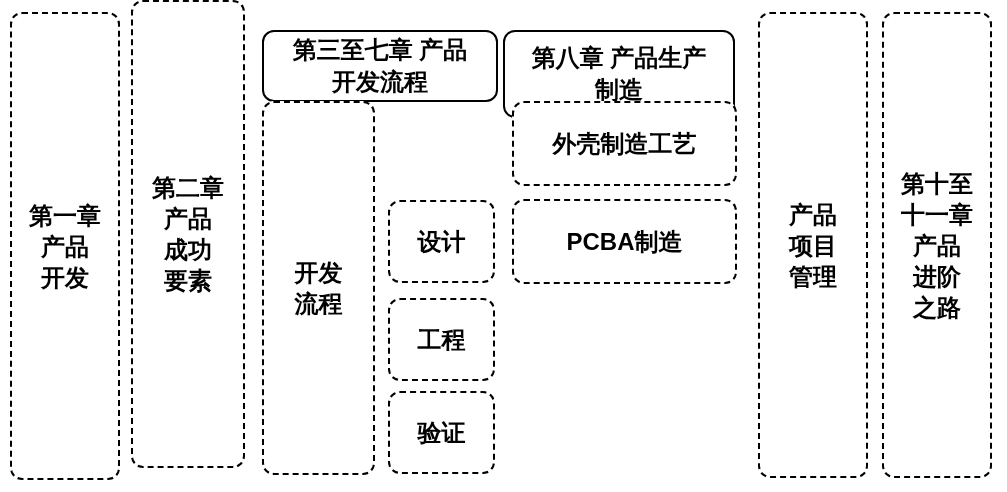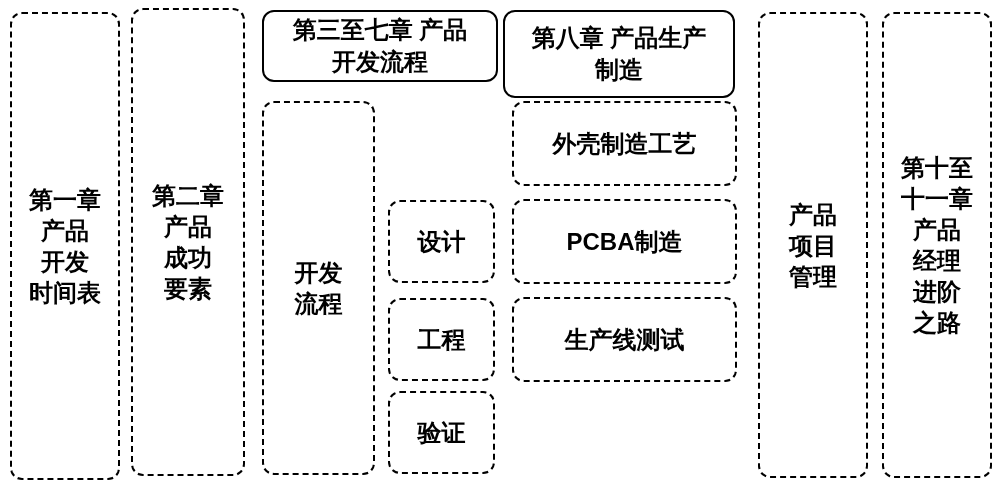--- a/index.html
+++ b/index.html
@@ -26,25 +26,26 @@
     display: flex;
     align-items: center;
     justify-content: center;
     text-align: center;
     font-size: 24px;
     line-height: 31px;
   }
   .box.solid {
     border-style: solid;
     line-height: 32px;
+    margin-top: 20px;
   }
 
   
   .ch1     { left: 10px;  top: 12px;  width: 110px; height: 468px; }
-  .ch2     { left: 131px; top: 8px;  width: 114px; height: 468px; }
+  .ch2     { left: 131px; top: 0;  width: 114px; height: 468px; }
   .ch9     { left: 758px; top: 12px;  width: 110px; height: 466px; }
   .ch10-11 { left: 882px; top: 12px;  width: 110px; height: 466px; }
 
   
   .header-dev { left: 262px; top: 10px; width: 236px; height: 72px; }
   .header-mfg { left: 503px; top: 10px; width: 232px; height: 88px; }
 
   
   .devflow { left: 262px; top: 101px; width: 113px; height: 374px; }
 
@@ -65,21 +66,20 @@
 </head>
 <body>
 
 <div class="canvas">
 
   <div class="box ch1">
     <div>
         <div>第一章</div>
         <div>产品</div>
         <div>开发</div>
-        <div>时间表</div>
       </div>
   </div>
 
   <div class="box ch2">
     <div>
         <div>第二章</div>
         <div>产品</div>
         <div>成功</div>
         <div>要素</div>
       </div>
@@ -115,36 +115,32 @@
   <div class="box stage stage-3">
     <div>验证</div>
   </div>
 
   <div class="box mfg mfg-0">
     <div>外壳制造工艺</div>
   </div>
   <div class="box mfg mfg-1">
     <div>PCBA制造</div>
   </div>
-  <div class="box mfg mfg-2">
-    <div>生产线测试</div>
-  </div>
 
   <div class="box ch9">
     <div>
         <div>产品</div>
         <div>项目</div>
         <div>管理</div>
       </div>
   </div>
 
   <div class="box ch10-11">
     <div>
         <div>第十至</div>
         <div>十一章</div>
         <div>产品</div>
-        <div>经理</div>
         <div>进阶</div>
         <div>之路</div>
       </div>
   </div>
 
 </div>
 
 </body></html>

